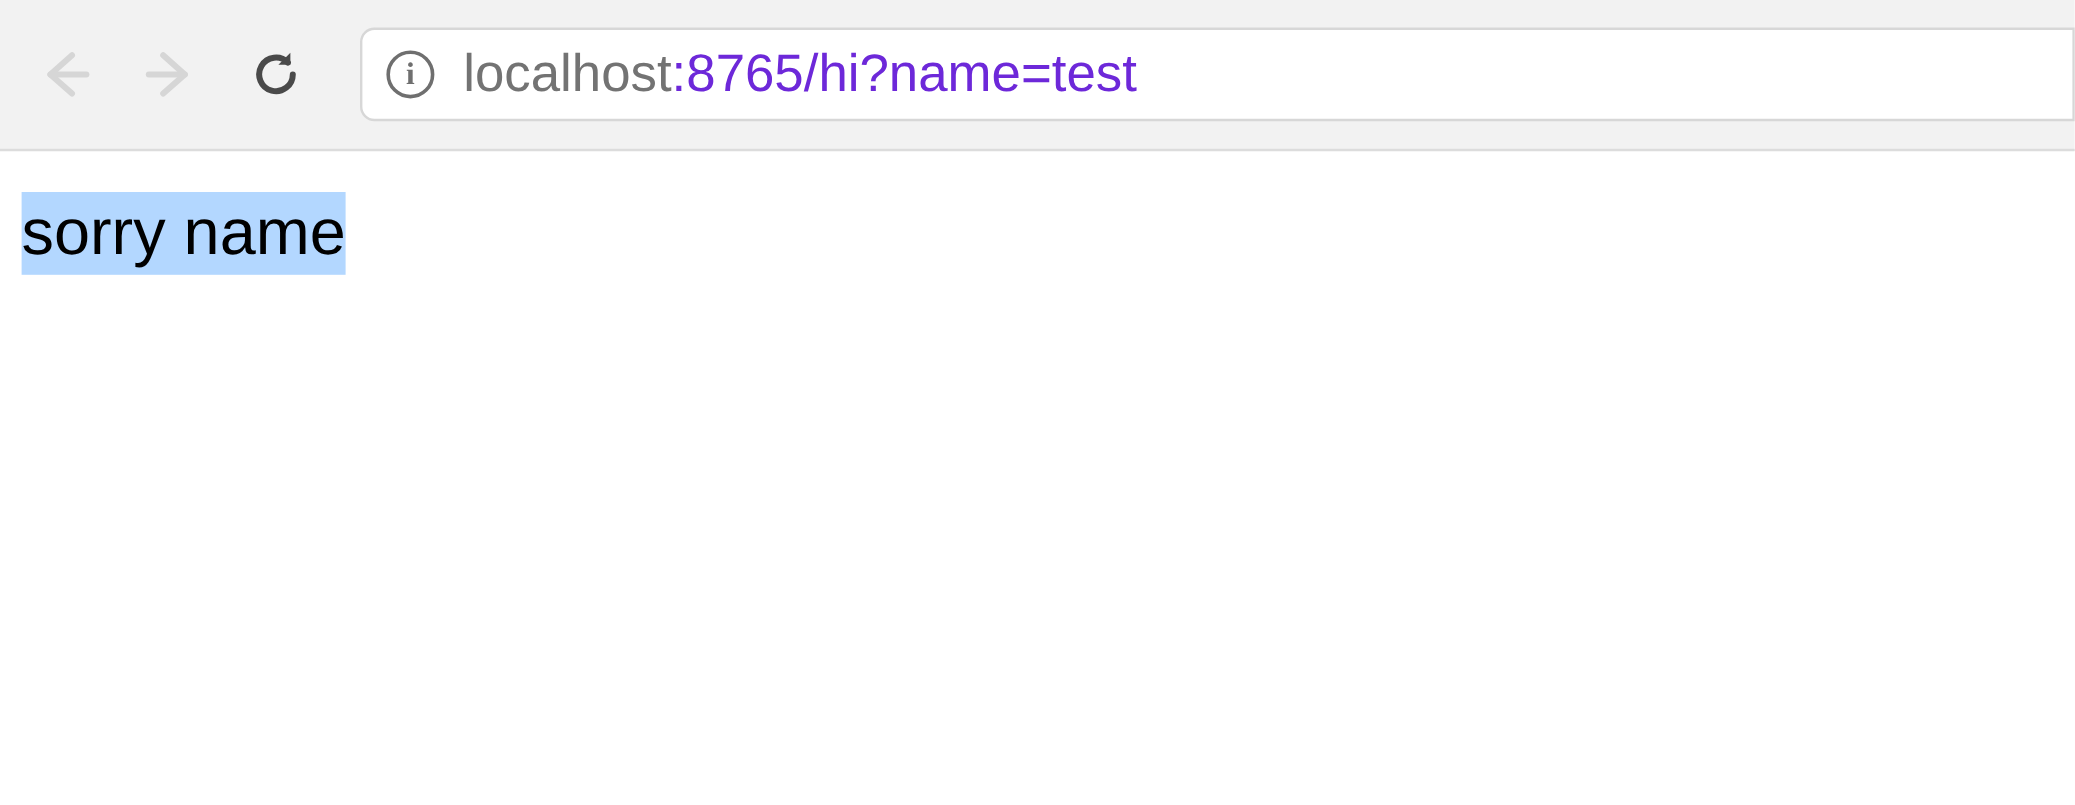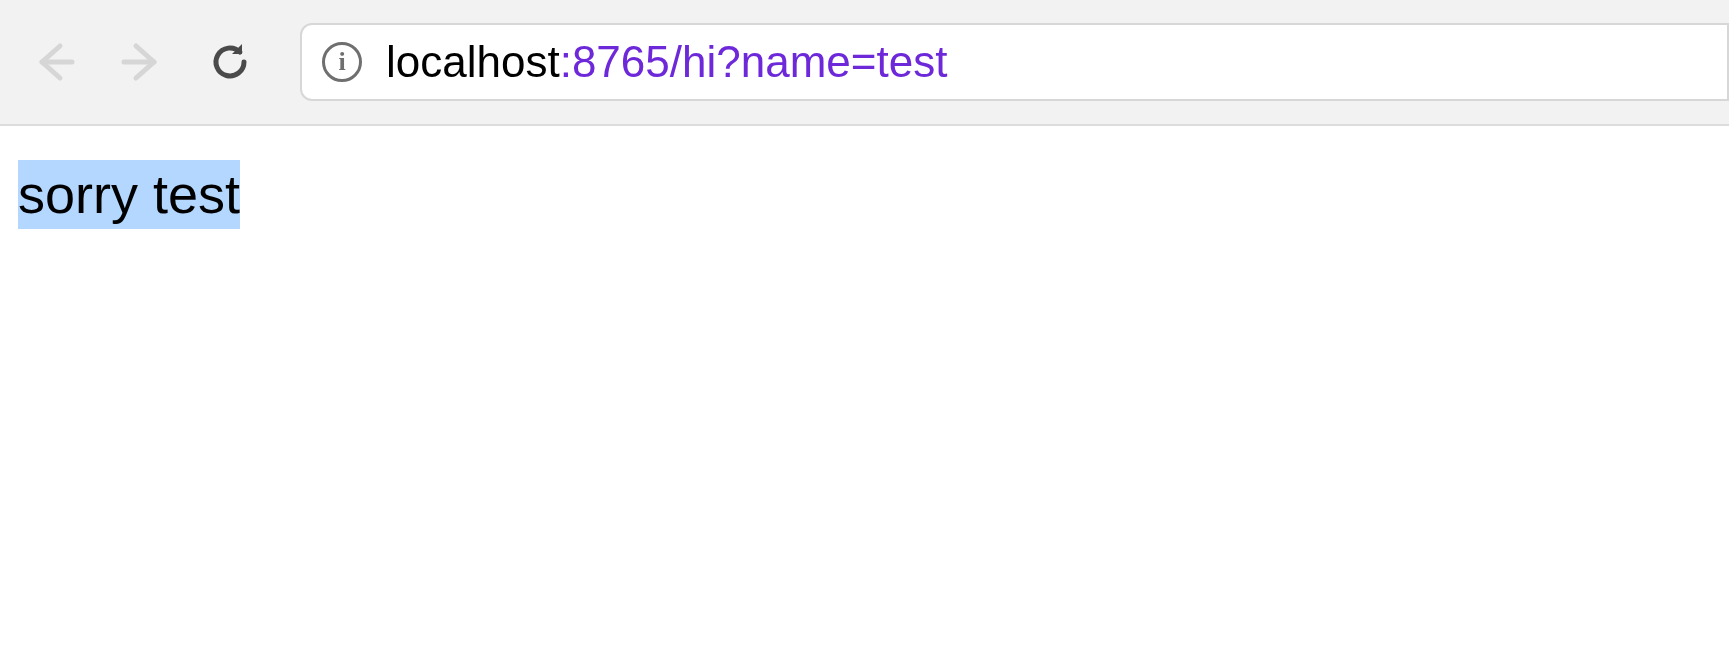--- a/index.html
+++ b/index.html
@@ -61,21 +61,21 @@
       align-items: center;
       justify-content: center;
       font-family: Georgia, serif;
       font-size: 26px;
       font-weight: bold;
       color: #6f6f6f;
       margin-right: 24px;
       flex-shrink: 0;
     }
     .url-host {
-      color: #000000;
+      color: #737373;
     }
     .url-rest {
       color: #6d28d9;
     }
     .content {
       padding: 34px 0 0 18px;
     }
     .page-text {
       font-size: 54px;
       color: #000000;
@@ -113,14 +113,14 @@
   <div class="address-bar">
     <div class="info-circle">
       <span>i</span>
     </div>
     <span class="url-host">localhost</span>
       <span class="url-rest">:8765/hi?name=test</span>
   </div>
 </div>
 
 <div class="content">
-  <span class="page-text">sorry test</span>
+  <span class="page-text">sorry name</span>
 </div>
 
 </body></html>

